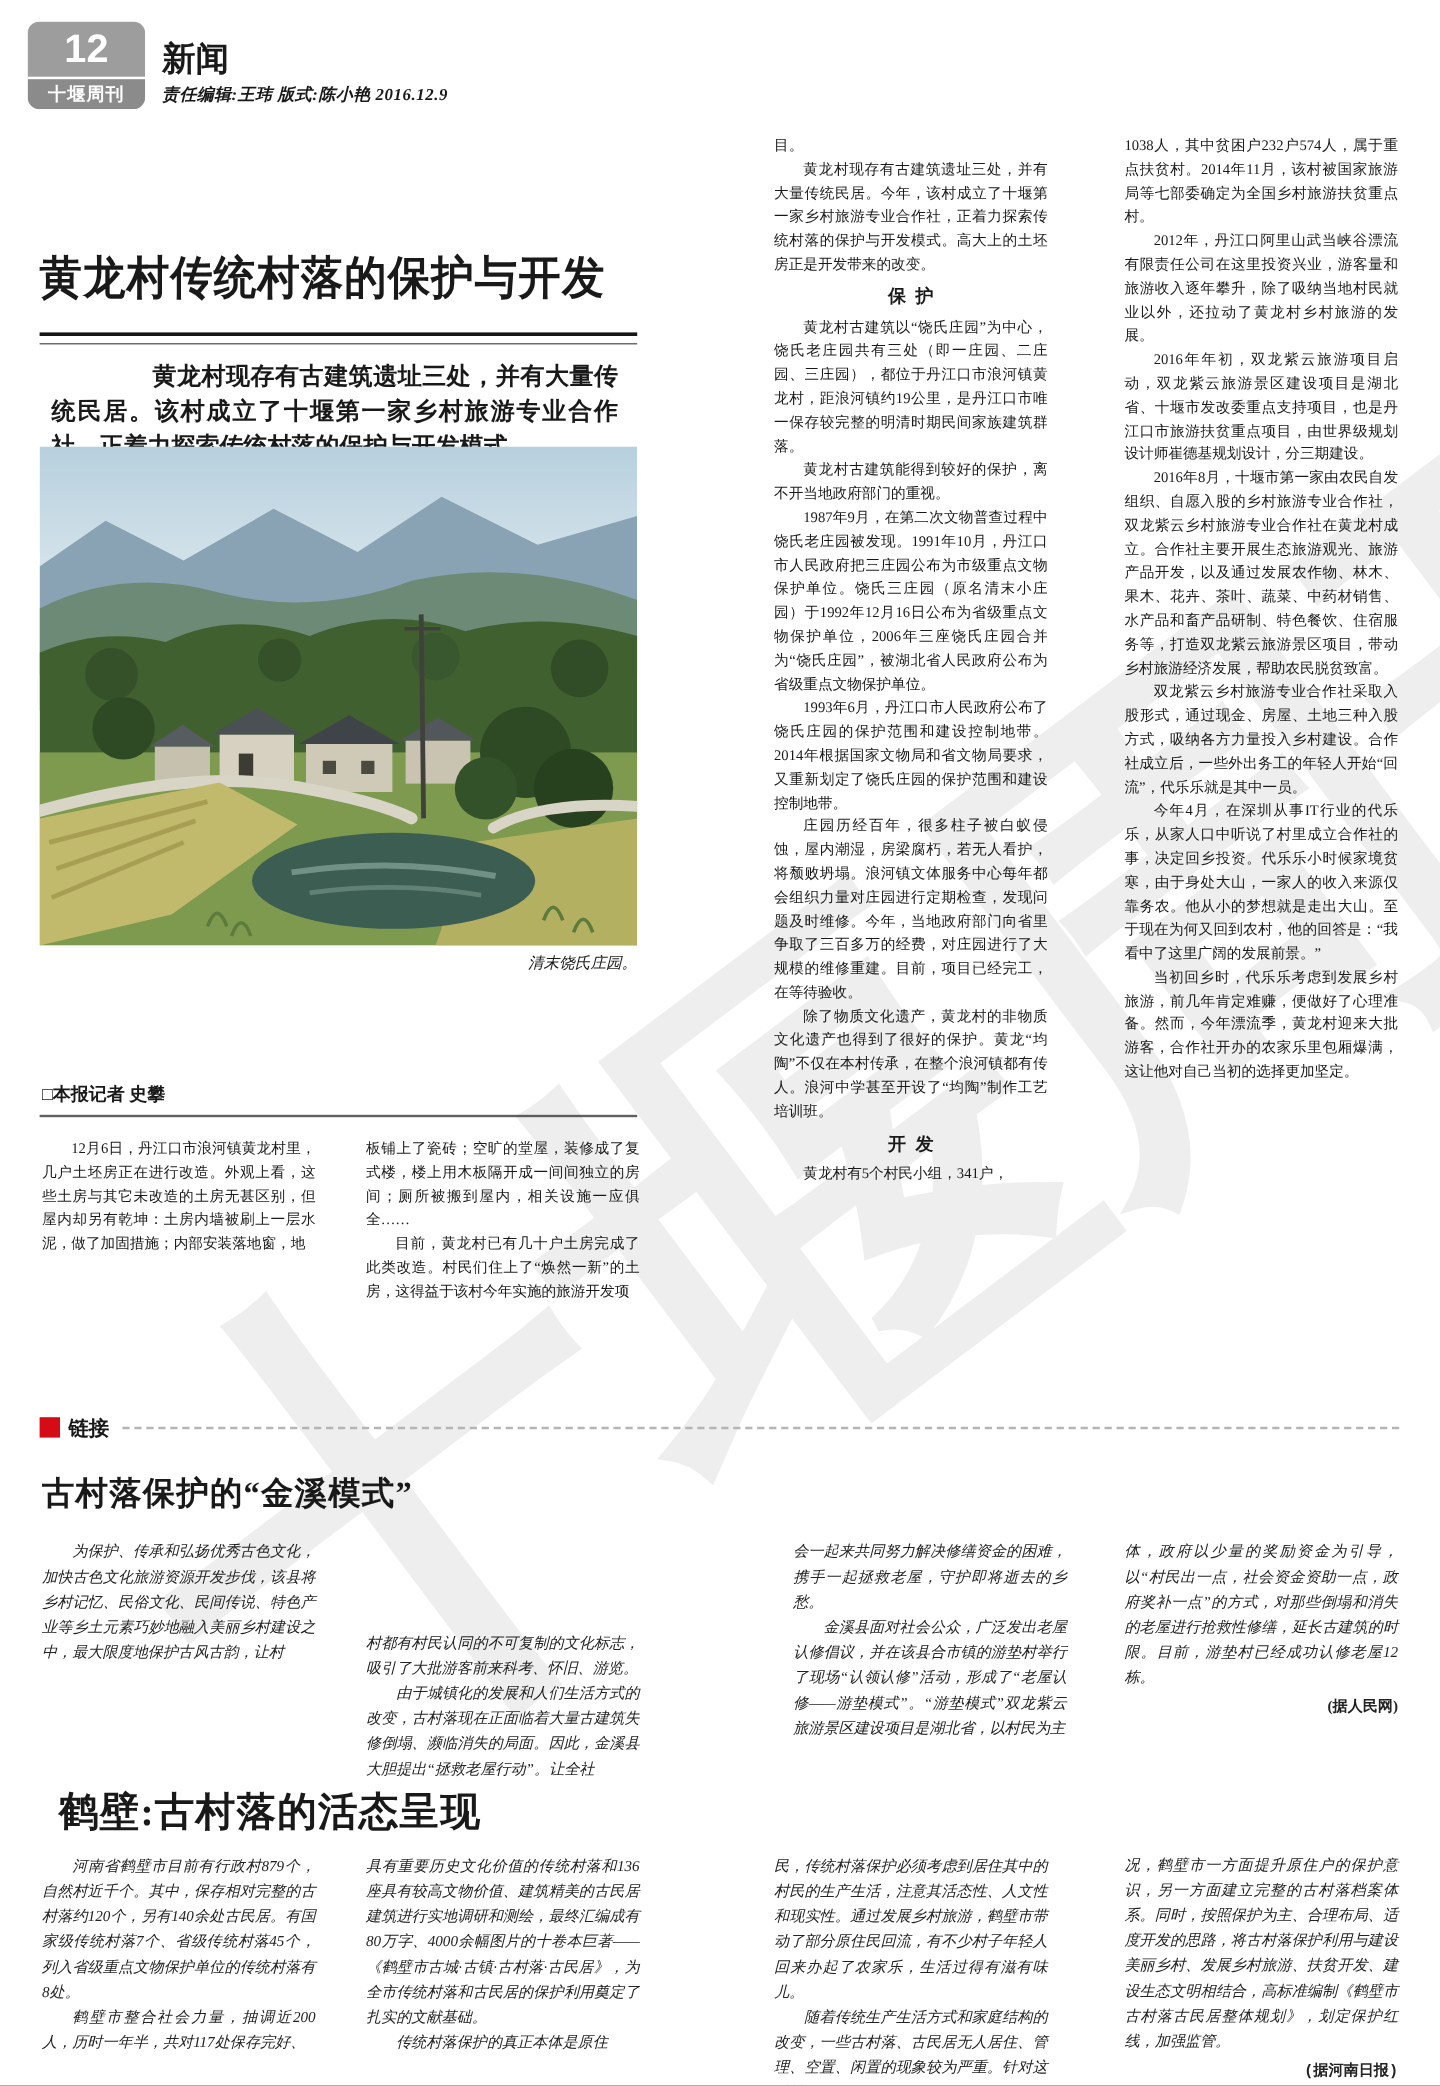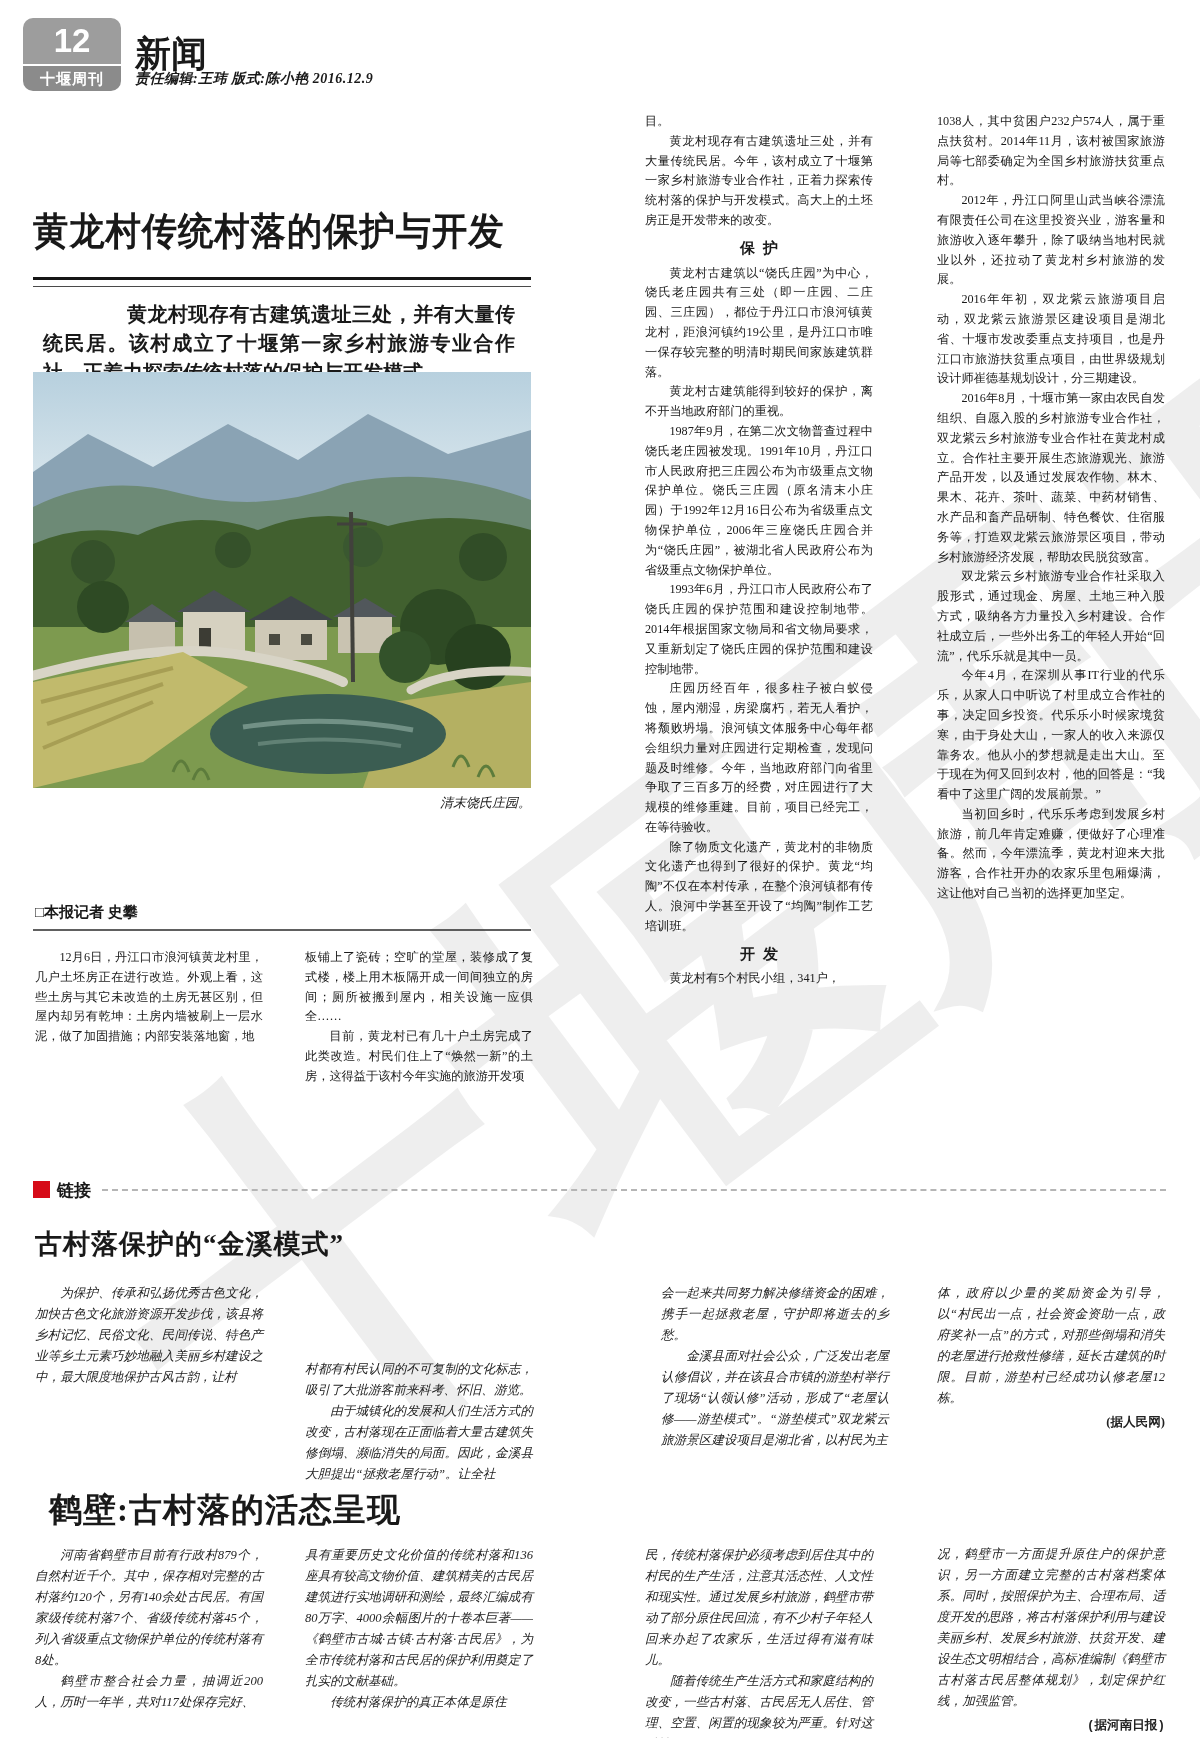--- a/index.html
+++ b/index.html
@@ -8,21 +8,21 @@
     background:#ffffff;overflow:hidden;
     font-family:"Liberation Serif","DejaVu Serif",serif;color:#191919;
   }
   .abs{position:absolute;}
 
   
   .pagebox{left:23px;top:18px;width:98px;border-radius:10px;overflow:hidden;
     text-align:center;font-family:"Liberation Sans","DejaVu Sans",sans-serif;}
   .pagebox .num{background:#9d9d9d;color:#fff;font-size:33px;font-weight:bold;height:46px;line-height:46px;}
   .pagebox .mast{background:#8b8b8b;color:#fff;font-size:15px;font-weight:bold;height:25px;line-height:25px;letter-spacing:1px;border-top:2px solid #fff;}
-  .section-title{left:135px;top:30px;font-size:36px;font-weight:900;}
+  .section-title{left:135px;top:30px;font-size:28px;font-weight:900;}
   .editor-line{left:135px;top:70px;font-size:14px;font-weight:bold;font-style:italic;letter-spacing:.5px;}
 
   
   .headline{left:33px;top:206px;font-size:38px;font-weight:900;white-space:nowrap;
     transform:scaleX(.93);transform-origin:0 0;letter-spacing:1px;}
   .rule-thick{left:33px;top:277px;width:498px;border-top:3px solid #151515;height:0;}
   .rule-thin{left:33px;top:286px;width:498px;border-top:1px solid #4a4a4a;height:0;}
   .summary{left:43px;top:300px;width:472px;font-size:20px;font-weight:bold;line-height:29px;
     text-align:justify;text-indent:84px;}
 

